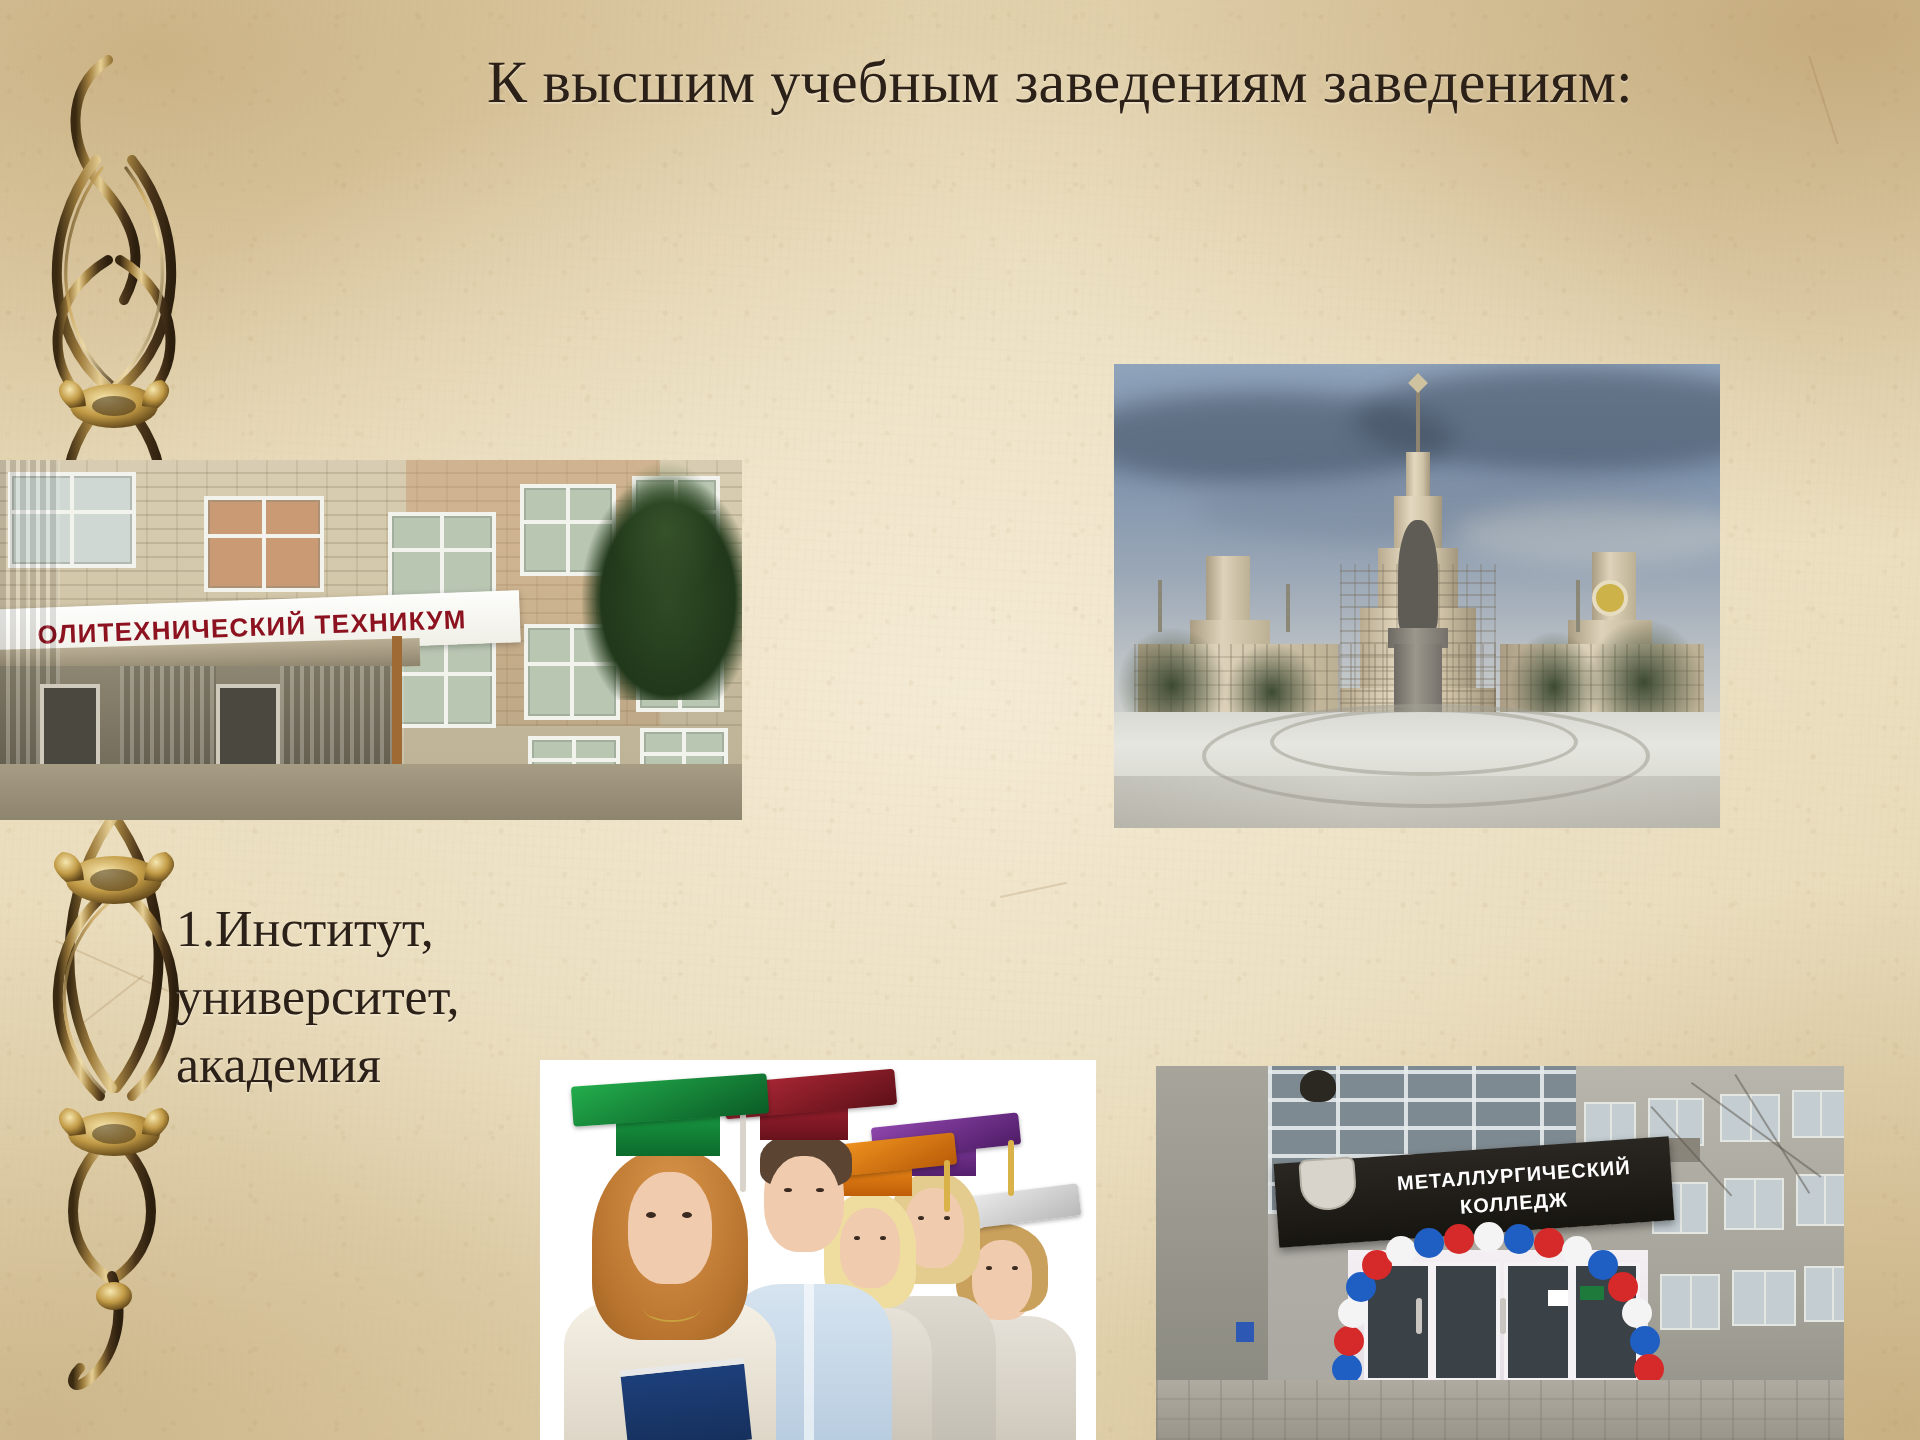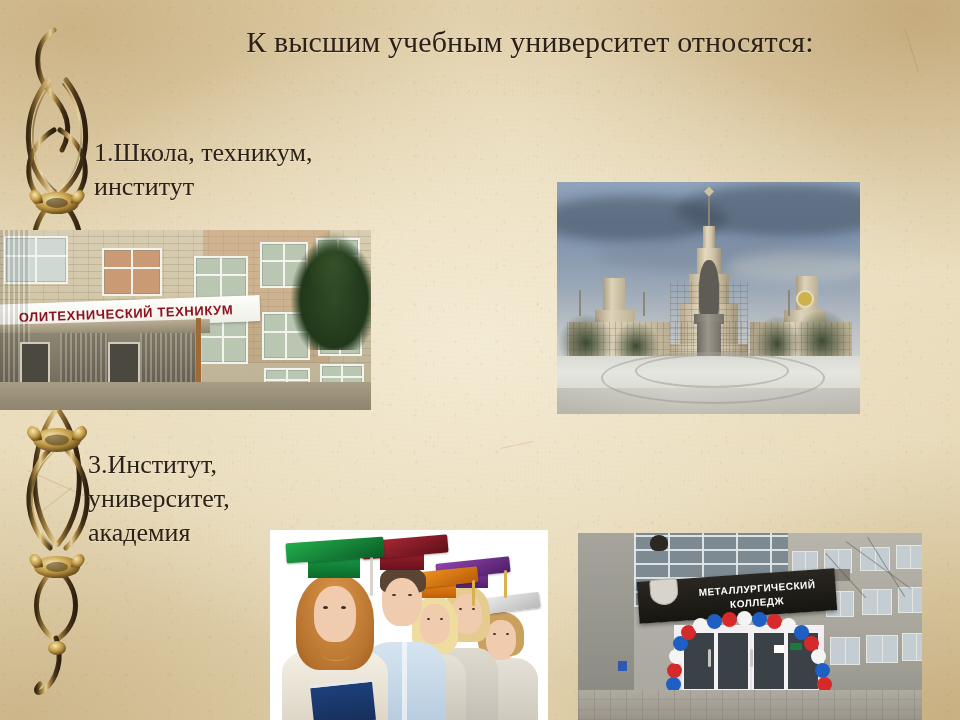--- a/index.html
+++ b/index.html
@@ -489,20 +489,18 @@
       <div class="mc-step" style="top:12px;"></div>
       <div class="mc-step" style="top:18px;"></div>
     </div>
     <div class="mc-ground"></div>
     <div style="position:absolute;left:0;bottom:0;width:100%;height:30px;
       background-image:repeating-linear-gradient(90deg,rgba(120,116,108,.30) 0 1px,transparent 1px 16px),
                        repeating-linear-gradient(0deg,rgba(120,116,108,.22) 0 1px,transparent 1px 10px);"></div>
     <div style="position:absolute;left:40px;top:128px;width:9px;height:10px;background:#2d58b4;"></div>
   </div>
 
-  <div class="slide-text" id="title">К высшим учебным университет относятся:</div>
-  <div class="slide-text" id="item1">1.Школа, техникум,
-институт</div>
-  <div class="slide-text" id="item3">3.Институт,
+  <div class="slide-text" id="title">К высшим учебным заведениям заведениям:</div>
+  <div class="slide-text" id="item3">1.Институт,
 университет,
 академия</div>
 
 </div>
 
 </body></html>

